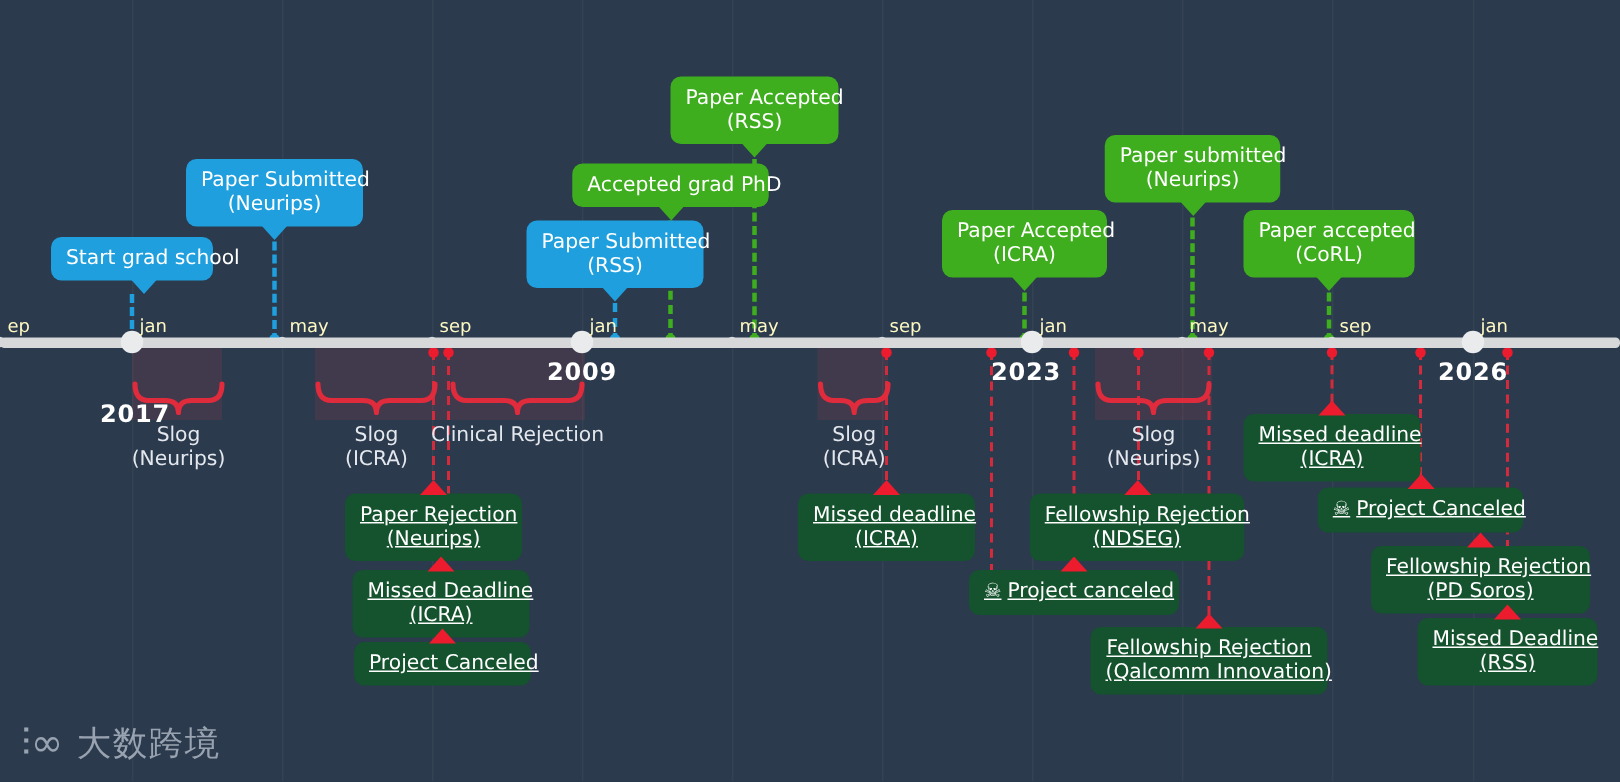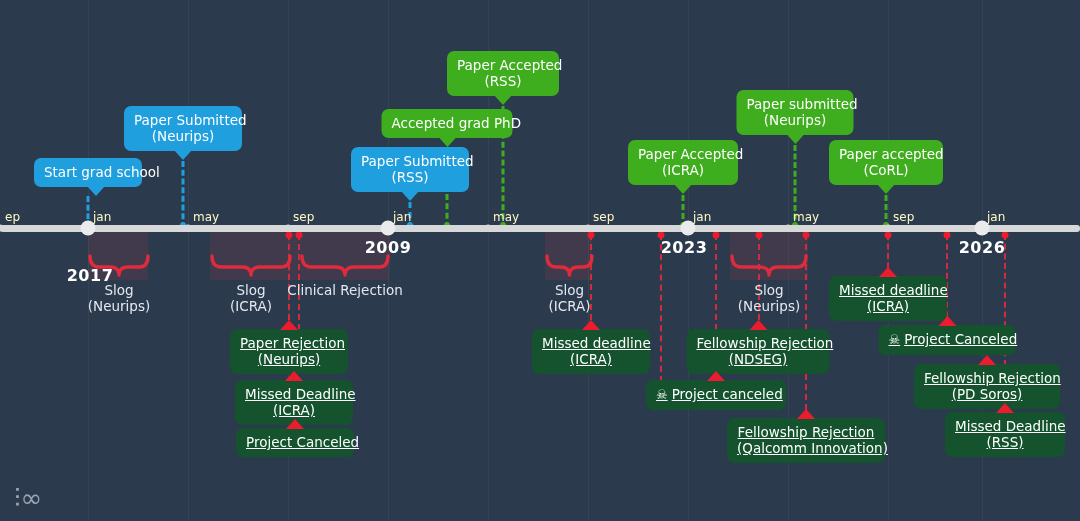--- a/index.html
+++ b/index.html
@@ -333,15 +333,16 @@
 (ICRA)</div>
       <div class="label red up" data-tail-idx="16" style="left: 947px; width: 137px; top: 325px;"><span class="skull">☠</span><span>Project Canceled</span></div>
       <div class="label red up" data-tail-idx="17" style="left: 987px; width: 146px; top: 364px;">Fellowship Rejection
 (PD Soros)</div>
       <div class="label red up" data-tail-idx="18" style="left: 1005px; width: 120px; top: 412px;">Missed Deadline
 (RSS)</div>
     </div>
 
   <div id="watermark">
     <span class="wm-mark">⫶∞</span>
+    <span class="wm-text">大数跨境</span>
   </div>
 
 </div>
 
 </body></html>

